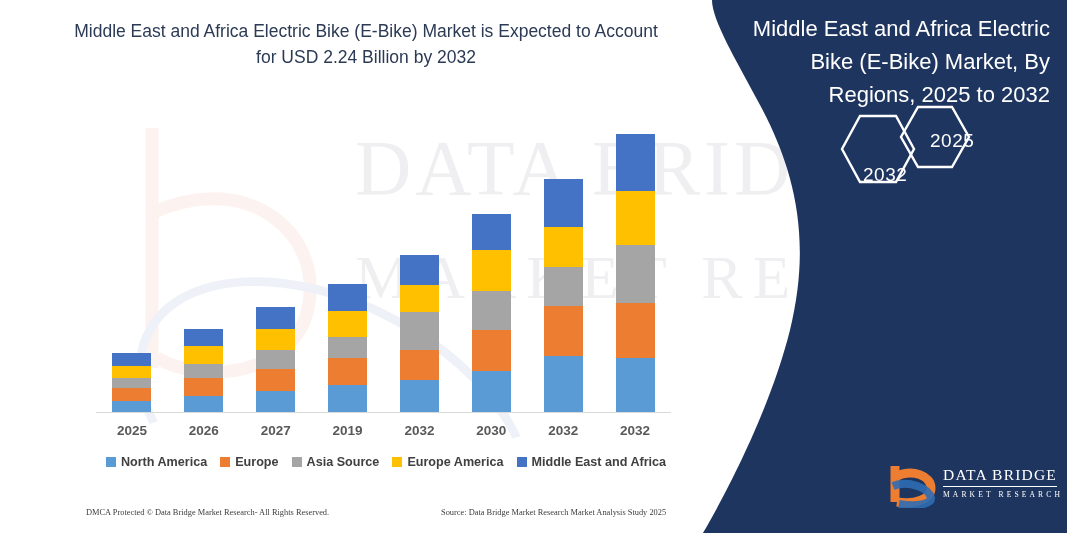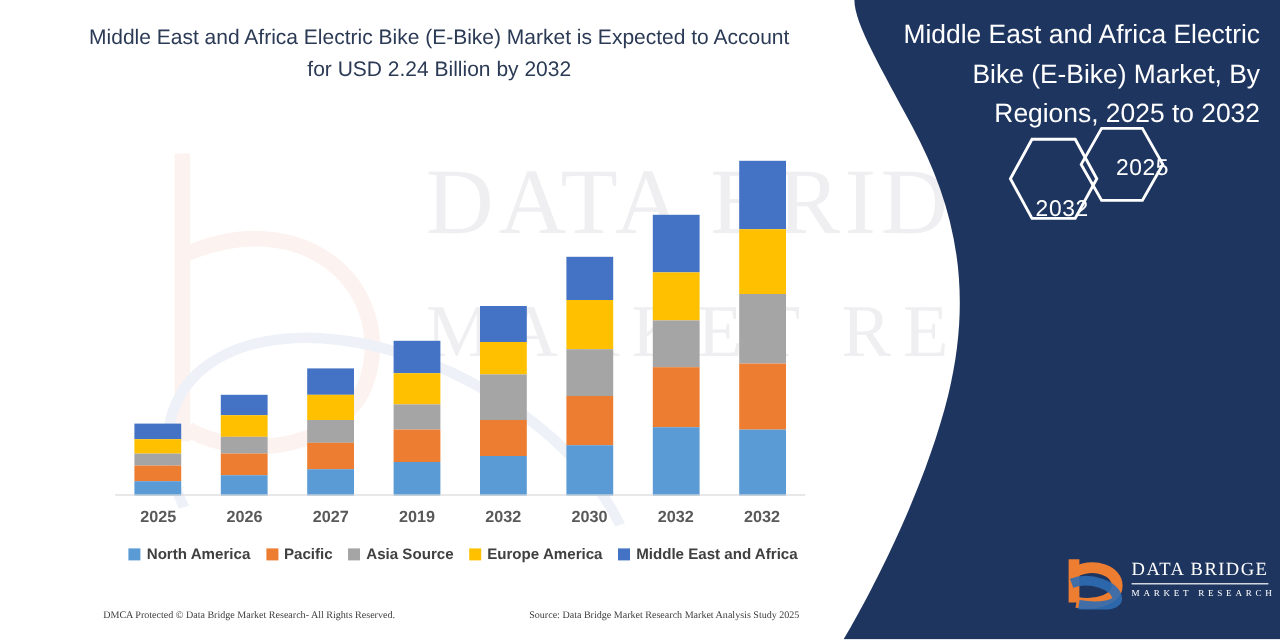--- a/index.html
+++ b/index.html
@@ -337,21 +337,21 @@
         <div class="x-label">2032</div>
       </div>
 
     <div class="legend" id="legend">
         <div class="legend-item">
           <span class="legend-swatch" style="background: rgb(91, 155, 213);"></span>
           <span class="legend-label">North America</span>
         </div>
         <div class="legend-item">
           <span class="legend-swatch" style="background: rgb(237, 125, 49);"></span>
-          <span class="legend-label">Pacific</span>
+          <span class="legend-label">Europe</span>
         </div>
         <div class="legend-item">
           <span class="legend-swatch" style="background: rgb(165, 165, 165);"></span>
           <span class="legend-label">Asia Source</span>
         </div>
         <div class="legend-item">
           <span class="legend-swatch" style="background: rgb(255, 192, 0);"></span>
           <span class="legend-label">Europe America</span>
         </div>
         <div class="legend-item">

